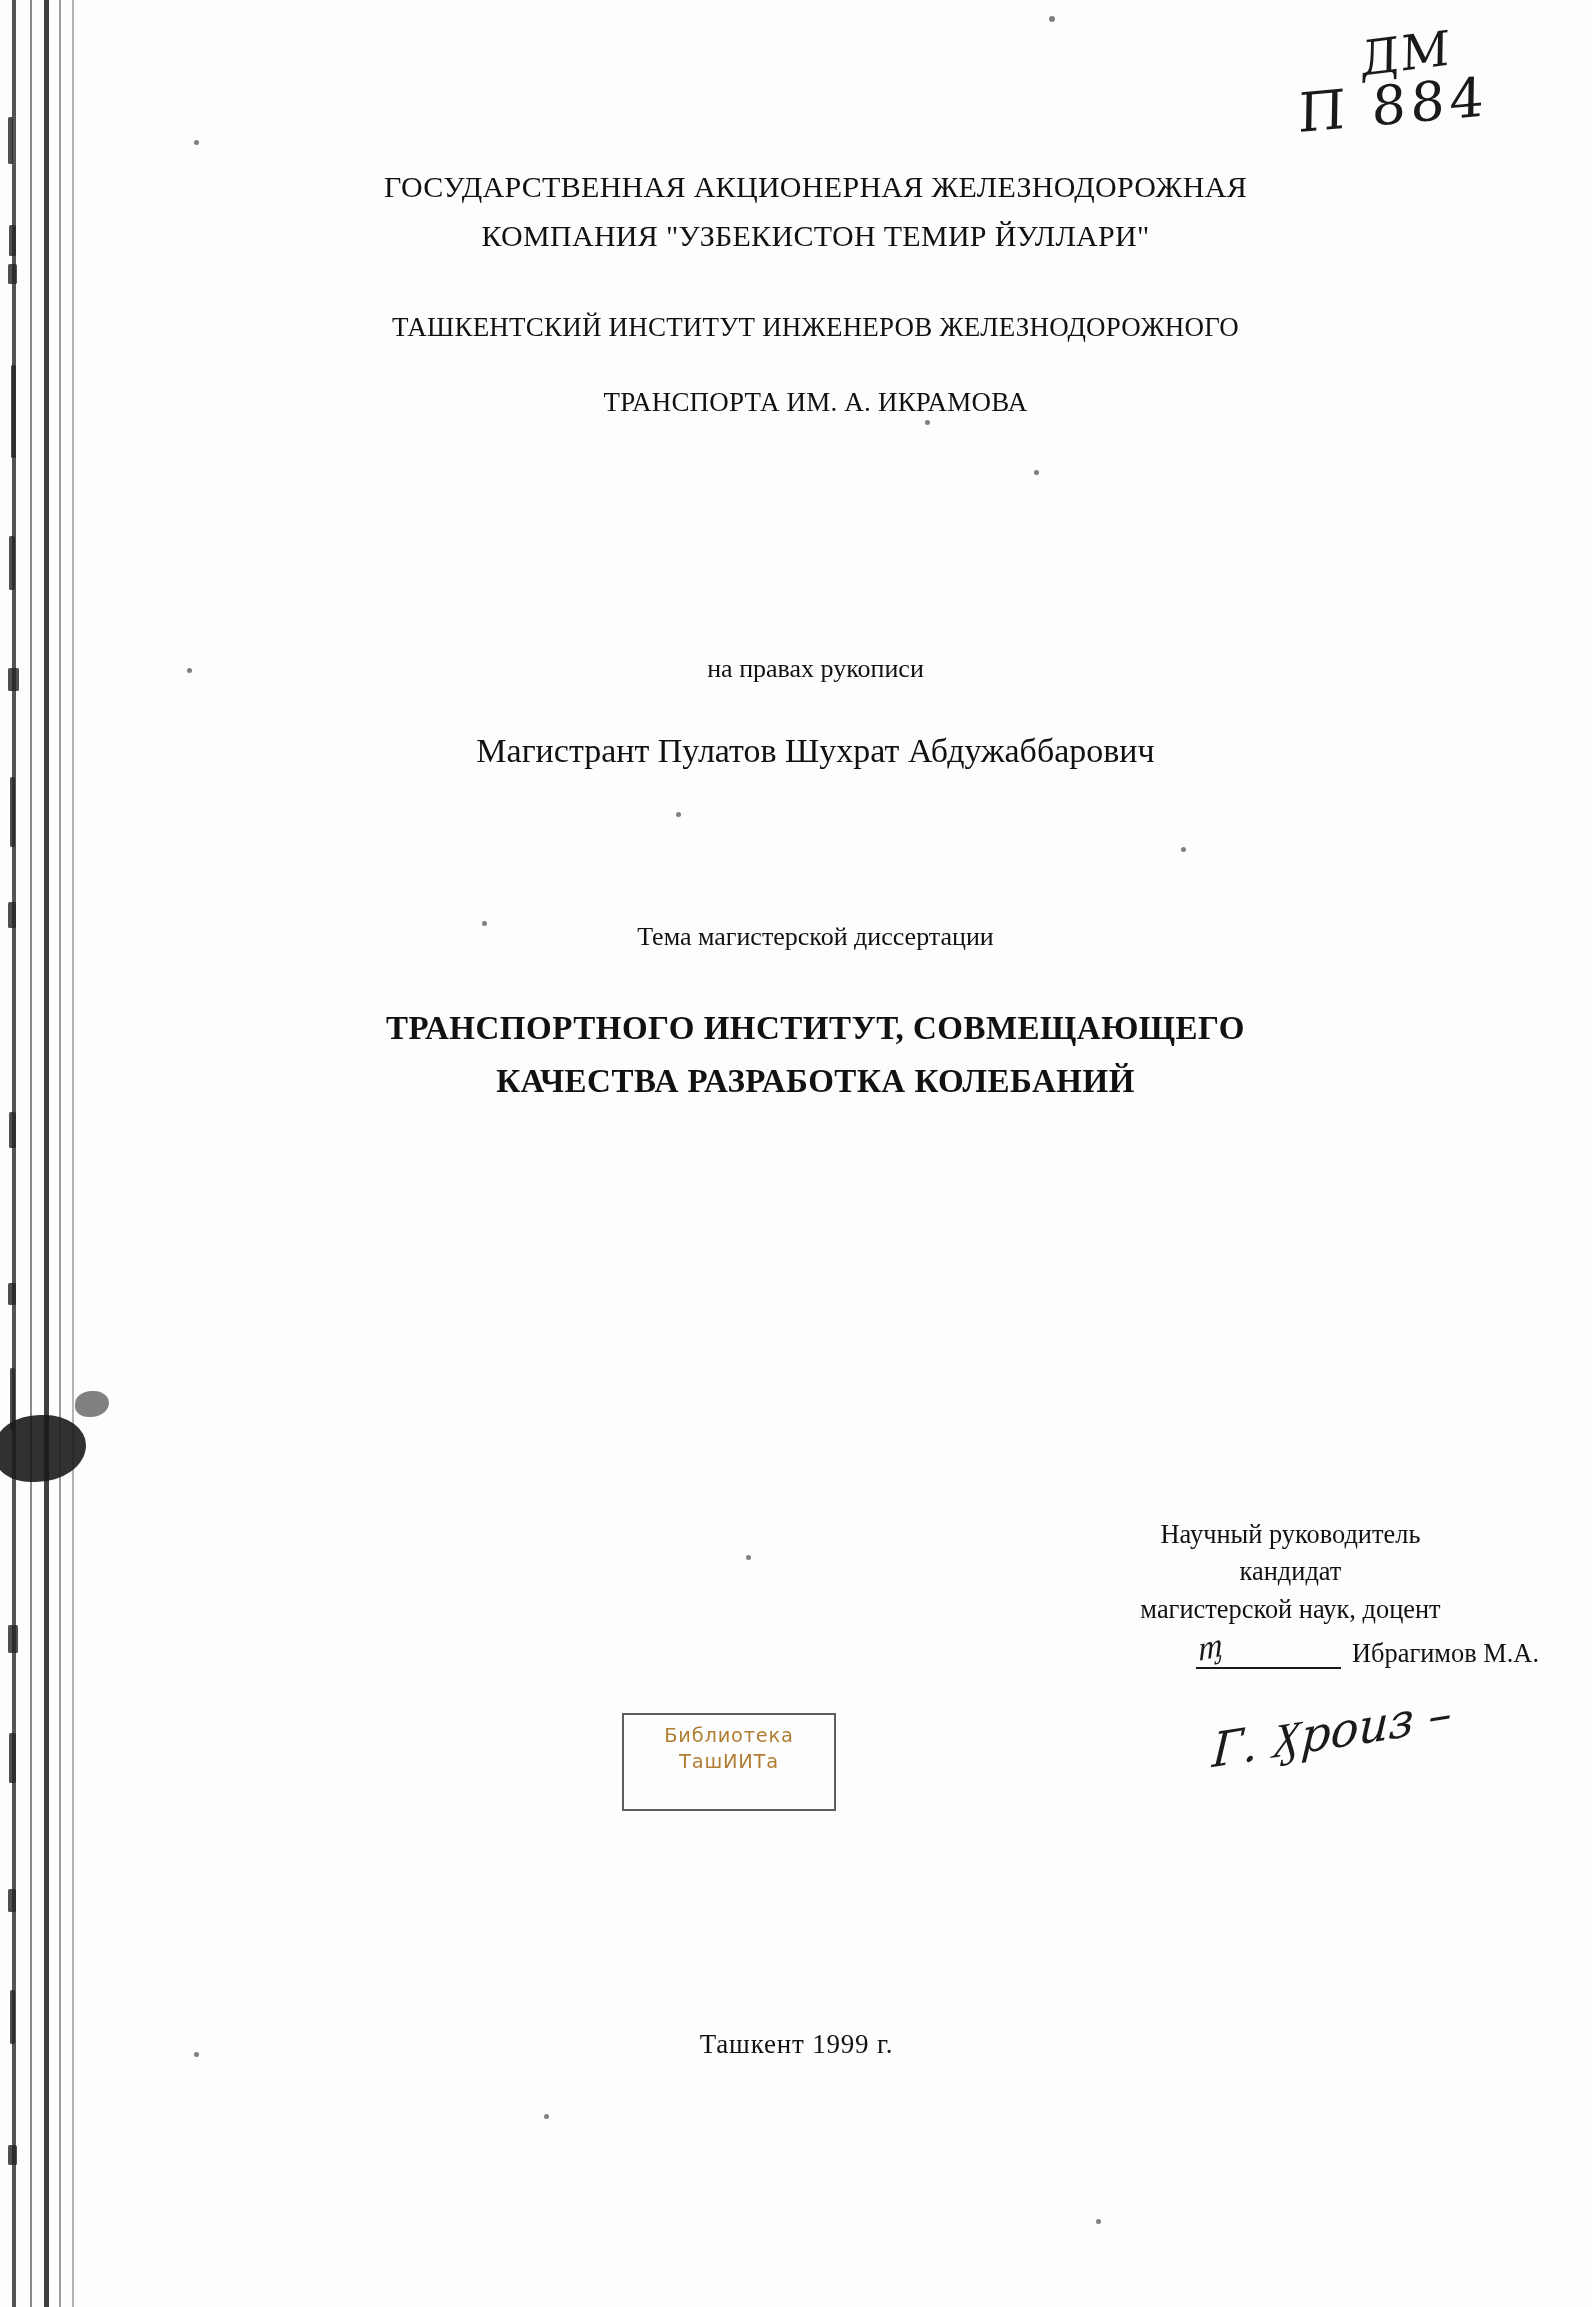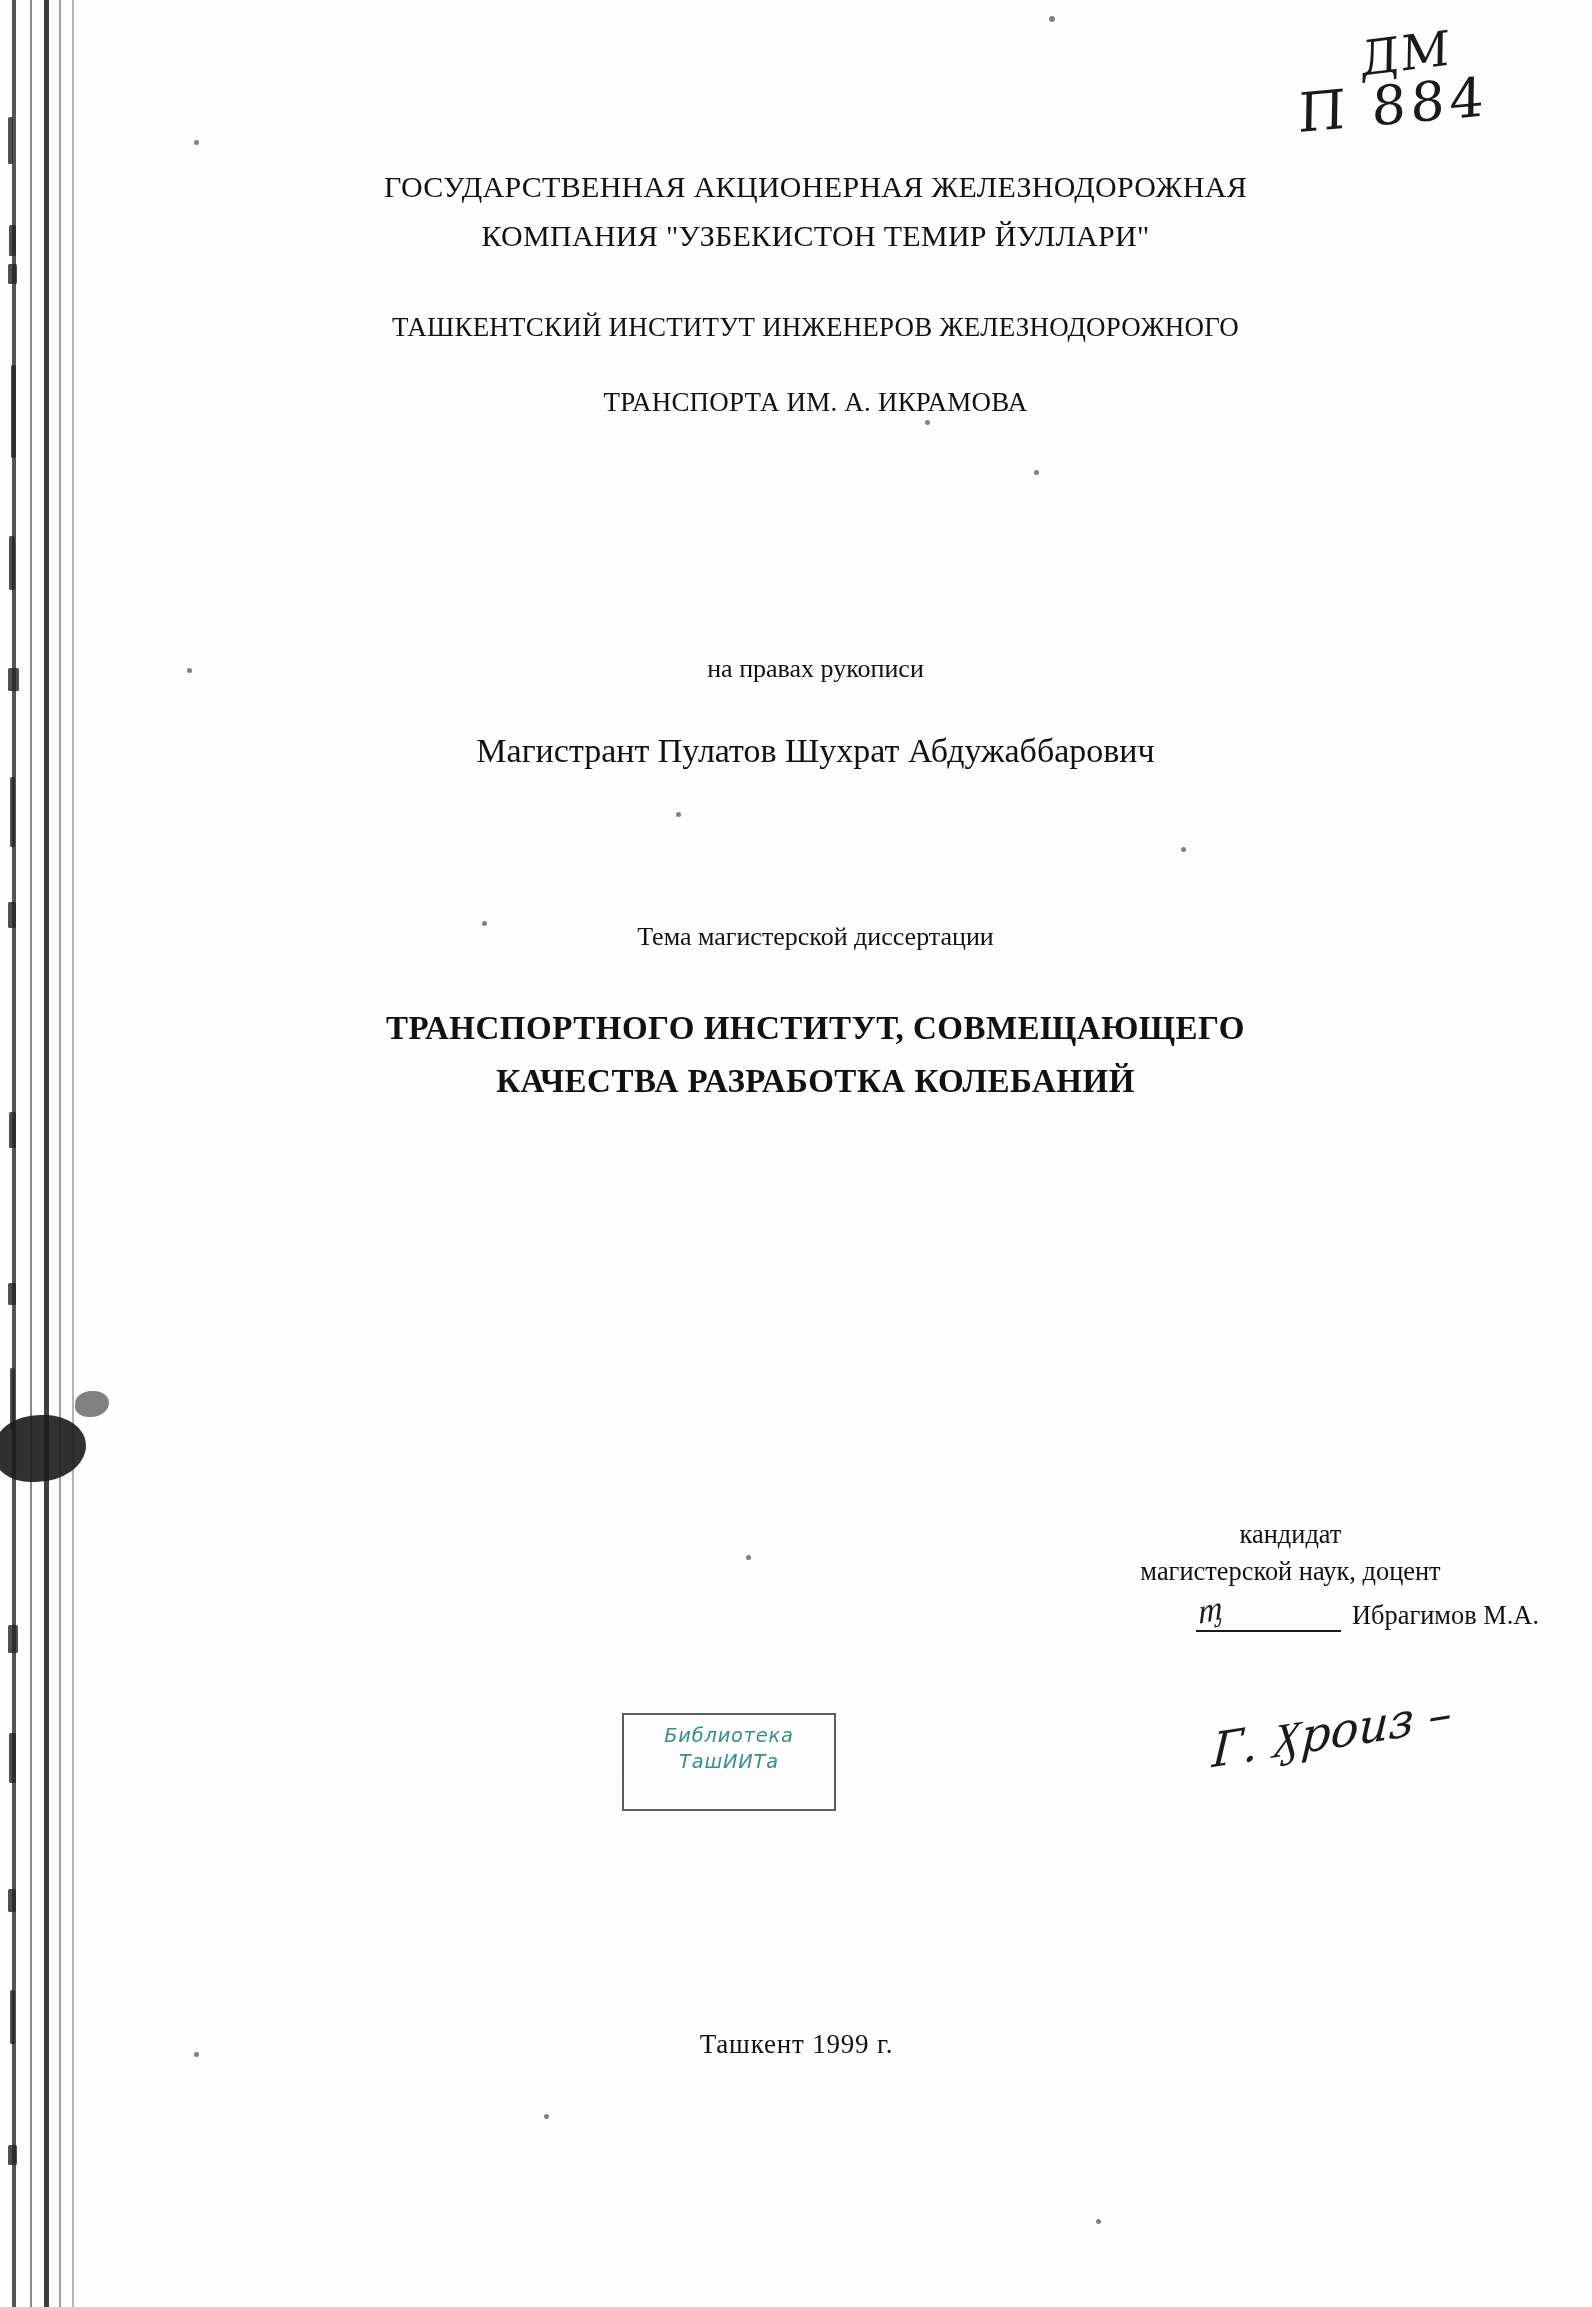--- a/index.html
+++ b/index.html
@@ -192,29 +192,28 @@
   }
 
   
   .stamp {
     position: absolute;
     left: 622px;
     top: 1713px;
     width: 210px;
     height: 86px;
     border: 2.3px solid #3a3a3a;
-    color: #0f766e;
+    color: #a16207;
     font-family: "DejaVu Sans", sans-serif;
     font-size: 19.4px;
     line-height: 1.35;
     padding: 7.8px 0 0 0;
     text-align: center;
     opacity: .82;
     letter-spacing: 0.8px;
-    font-style: italic;
   }
   .stamp span { display: block; filter: blur(0.3px); }
 
   
   .place-year {
     position: absolute;
     left: 0;
     right: 0;
     top: 2029px;
     text-align: center;
@@ -292,20 +291,21 @@
     <div class="theme-label">Тема магистерской диссертации</div>
 
     <div class="title">
       <span class="l">ТРАНСПОРТНОГО ИНСТИТУТ, СОВМЕЩАЮЩЕГО</span>
       <span class="l">КАЧЕСТВА РАЗРАБОТКА КОЛЕБАНИЙ</span>
     </div>
 
   </div>
 
   <div class="supervisor">
+    <div>Научный   руководитель</div>
     <div>кандидат</div>
     <div>магистерской наук, доцент</div>
     <div class="row-name">
       <span class="sig-line">
         <span class="sig-glyph">ᶆ</span>
       </span>
       <span class="supervisor-name">Ибрагимов М.А.</span>
     </div>
   </div>
 

